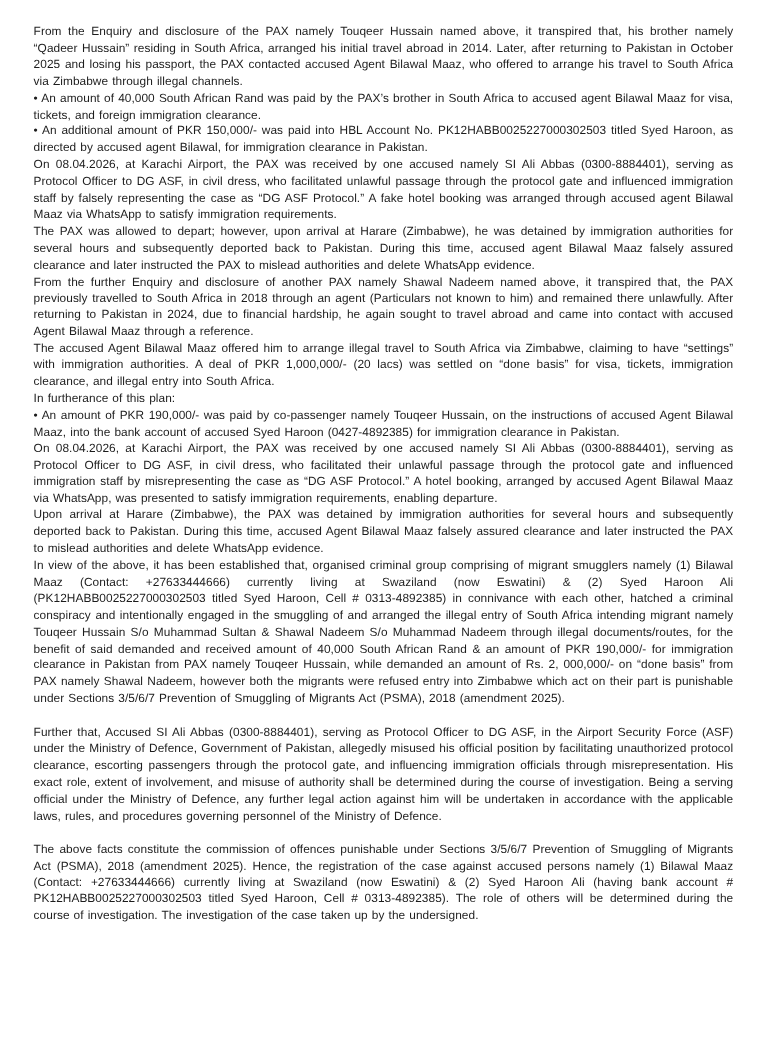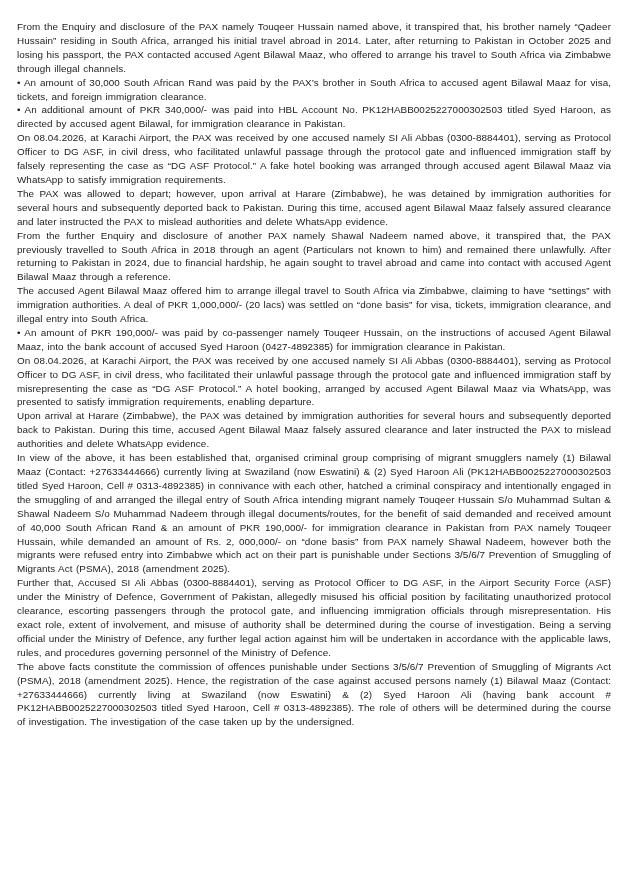--- a/index.html
+++ b/index.html
@@ -7,47 +7,48 @@
   body {
     width: 632px;
     height: 878px;
     background: #ffffff;
     font-family: "Liberation Sans", "DejaVu Sans", sans-serif;
   }
   .page {
     width: 628px;
     height: 878px;
     background: #ffffff;
-    padding: 20px 17px 10px 17px;
+    padding: 20px 17px 10px 28px;
     overflow: hidden;
     border-radius: 25px;
   }
   .page p {
     margin: 0;
     font-size: 9.9px;
     line-height: 13.9px;
     color: #1c1c1c;
     text-align: justify;
     word-spacing: 0.6px;
     letter-spacing: 0.05px;
   }
   .page p.gap {
-    margin-top: 0;
+    margin-top: 14px;
   }
 </style>
 </head>
 <body>
 
 <div class="page">
   <p>From the Enquiry and disclosure of the PAX namely Touqeer Hussain named above, it transpired that, his brother namely “Qadeer Hussain” residing in South Africa, arranged his initial travel abroad in 2014. Later, after returning to Pakistan in October 2025 and losing his passport, the PAX contacted accused Agent Bilawal Maaz, who offered to arrange his travel to South Africa via Zimbabwe through illegal channels.</p>
-  <p>• An amount of 30,000 South African Rand was paid by the PAX’s brother in South Africa to accused agent Bilawal Maaz for visa, tickets, and foreign immigration clearance.</p>
-  <p>• An additional amount of PKR 340,000/- was paid into HBL Account No. PK12HABB0025227000302503 titled Syed Haroon, as directed by accused agent Bilawal, for immigration clearance in Pakistan.</p>
+  <p>• An amount of 40,000 South African Rand was paid by the PAX’s brother in South Africa to accused agent Bilawal Maaz for visa, tickets, and foreign immigration clearance.</p>
+  <p>• An additional amount of PKR 150,000/- was paid into HBL Account No. PK12HABB0025227000302503 titled Syed Haroon, as directed by accused agent Bilawal, for immigration clearance in Pakistan.</p>
   <p>On 08.04.2026, at Karachi Airport, the PAX was received by one accused namely SI Ali Abbas (0300-8884401), serving as Protocol Officer to DG ASF, in civil dress, who facilitated unlawful passage through the protocol gate and influenced immigration staff by falsely representing the case as “DG ASF Protocol.” A fake hotel booking was arranged through accused agent Bilawal Maaz via WhatsApp to satisfy immigration requirements.</p>
   <p>The PAX was allowed to depart; however, upon arrival at Harare (Zimbabwe), he was detained by immigration authorities for several hours and subsequently deported back to Pakistan. During this time, accused agent Bilawal Maaz falsely assured clearance and later instructed the PAX to mislead authorities and delete WhatsApp evidence.</p>
   <p>From the further Enquiry and disclosure of another PAX namely Shawal Nadeem named above, it transpired that, the PAX previously travelled to South Africa in 2018 through an agent (Particulars not known to him) and remained there unlawfully. After returning to Pakistan in 2024, due to financial hardship, he again sought to travel abroad and came into contact with accused Agent Bilawal Maaz through a reference.</p>
   <p>The accused Agent Bilawal Maaz offered him to arrange illegal travel to South Africa via Zimbabwe, claiming to have “settings” with immigration authorities. A deal of PKR 1,000,000/- (20 lacs) was settled on “done basis” for visa, tickets, immigration clearance, and illegal entry into South Africa.</p>
+  <p>In furtherance of this plan:</p>
   <p>• An amount of PKR 190,000/- was paid by co-passenger namely Touqeer Hussain, on the instructions of accused Agent Bilawal Maaz, into the bank account of accused Syed Haroon (0427-4892385) for immigration clearance in Pakistan.</p>
   <p>On 08.04.2026, at Karachi Airport, the PAX was received by one accused namely SI Ali Abbas (0300-8884401), serving as Protocol Officer to DG ASF, in civil dress, who facilitated their unlawful passage through the protocol gate and influenced immigration staff by misrepresenting the case as “DG ASF Protocol.” A hotel booking, arranged by accused Agent Bilawal Maaz via WhatsApp, was presented to satisfy immigration requirements, enabling departure.</p>
   <p>Upon arrival at Harare (Zimbabwe), the PAX was detained by immigration authorities for several hours and subsequently deported back to Pakistan. During this time, accused Agent Bilawal Maaz falsely assured clearance and later instructed the PAX to mislead authorities and delete WhatsApp evidence.</p>
   <p>In view of the above, it has been established that, organised criminal group comprising of migrant smugglers namely (1) Bilawal Maaz (Contact: +27633444666) currently living at Swaziland (now Eswatini) &amp; (2) Syed Haroon Ali (PK12HABB0025227000302503 titled Syed Haroon, Cell # 0313-4892385) in connivance with each other, hatched a criminal conspiracy and intentionally engaged in the smuggling of and arranged the illegal entry of South Africa intending migrant namely Touqeer Hussain S/o Muhammad Sultan &amp; Shawal Nadeem S/o Muhammad Nadeem through illegal documents/routes, for the benefit of said demanded and received amount of 40,000 South African Rand &amp; an amount of PKR 190,000/- for immigration clearance in Pakistan from PAX namely Touqeer Hussain, while demanded an amount of Rs. 2, 000,000/- on “done basis” from PAX namely Shawal Nadeem, however both the migrants were refused entry into Zimbabwe which act on their part is punishable under Sections 3/5/6/7 Prevention of Smuggling of Migrants Act (PSMA), 2018 (amendment 2025).</p>
   <p class="gap">Further that, Accused SI Ali Abbas (0300-8884401), serving as Protocol Officer to DG ASF, in the Airport Security Force (ASF) under the Ministry of Defence, Government of Pakistan, allegedly misused his official position by facilitating unauthorized protocol clearance, escorting passengers through the protocol gate, and influencing immigration officials through misrepresentation. His exact role, extent of involvement, and misuse of authority shall be determined during the course of investigation. Being a serving official under the Ministry of Defence, any further legal action against him will be undertaken in accordance with the applicable laws, rules, and procedures governing personnel of the Ministry of Defence.</p>
   <p class="gap">The above facts constitute the commission of offences punishable under Sections 3/5/6/7 Prevention of Smuggling of Migrants Act (PSMA), 2018 (amendment 2025). Hence, the registration of the case against accused persons namely (1) Bilawal Maaz (Contact: +27633444666) currently living at Swaziland (now Eswatini) &amp; (2) Syed Haroon Ali (having bank account # PK12HABB0025227000302503 titled Syed Haroon, Cell # 0313-4892385). The role of others will be determined during the course of investigation. The investigation of the case taken up by the undersigned.</p>
 </div>
 
 </body></html>

